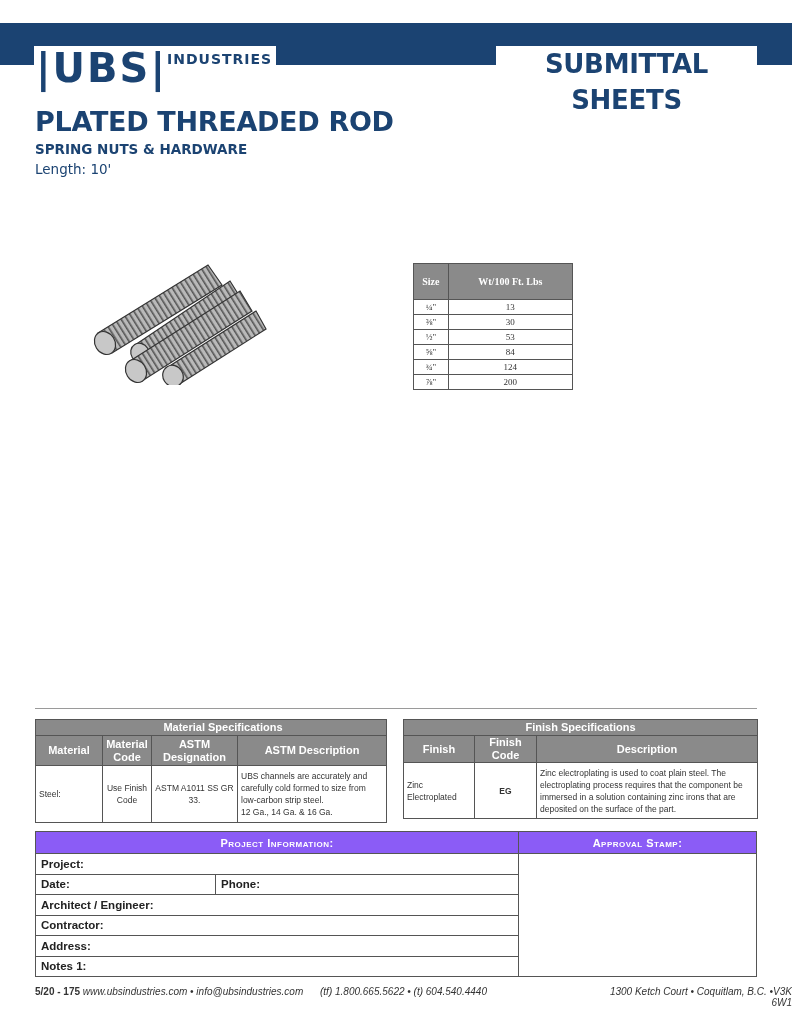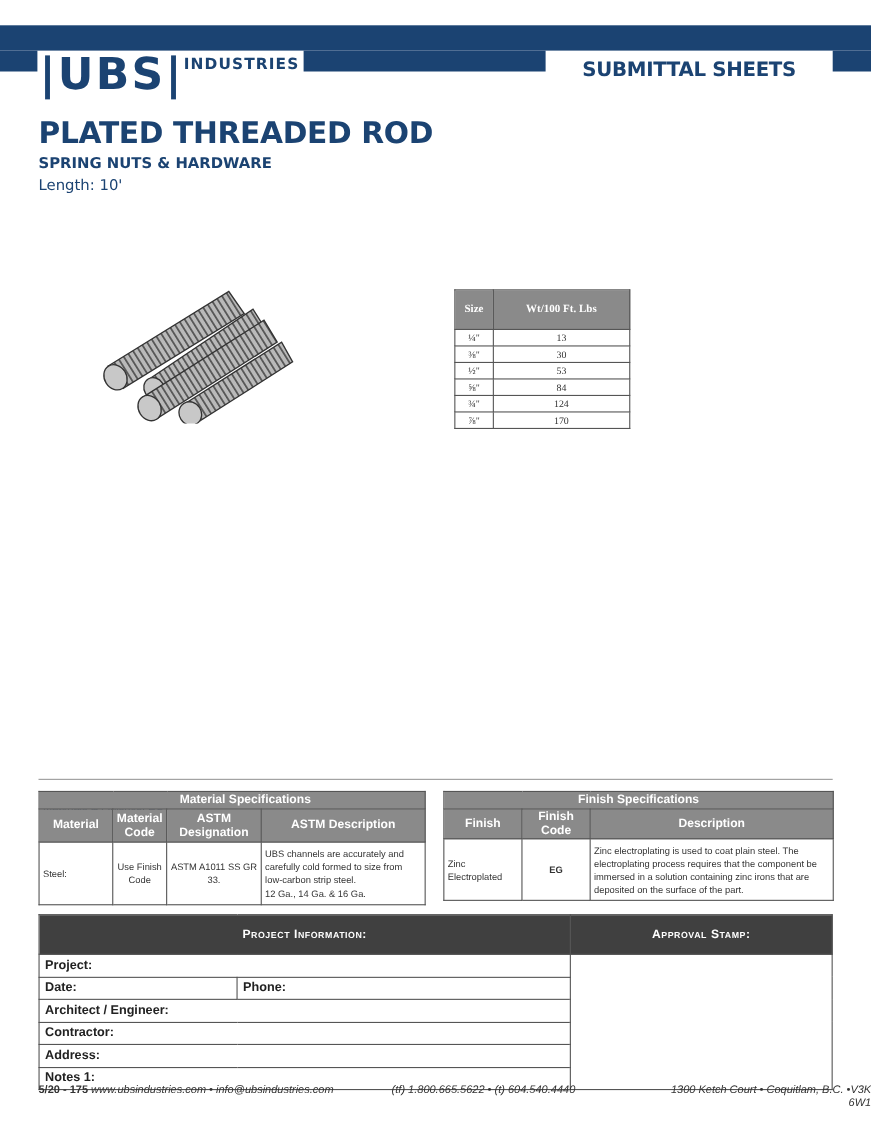--- a/index.html
+++ b/index.html
@@ -4,38 +4,38 @@
 <style>
   * { box-sizing: border-box; margin: 0; padding: 0; }
   body { width: 792px; height: 1024px; background: #ffffff; position: relative; overflow: hidden; font-family: "Liberation Sans", sans-serif; color: #222; }
   .banner-top { position: absolute; left: 0; top: 23px; width: 792px; height: 23px; background: #1b4372; }
   .banner-left { position: absolute; left: 0; top: 46px; width: 34px; height: 19px; background: #1b4372; }
   .banner-mid { position: absolute; left: 276px; top: 46px; width: 220px; height: 19px; background: #1b4372; }
   .banner-right { position: absolute; left: 757px; top: 46px; width: 35px; height: 19px; background: #1b4372; }
   .logo-box { position: absolute; left: 34px; top: 46px; width: 242px; height: 48px; }
   .logo-ubs { position: absolute; left: 36px; top: 44px; font-family: "DejaVu Sans", sans-serif; font-weight: bold; font-size: 40px; color: #1b4372; letter-spacing: 2px; line-height: 48px; }
   .logo-industries { position: absolute; left: 167px; top: 51px; font-family: "DejaVu Sans", sans-serif; font-weight: bold; font-size: 14px; color: #1b4372; letter-spacing: 1px; }
-  .submittal { position: absolute; left: 496px; top: 46px; width: 261px; height: 34px; text-align: center; font-family: "DejaVu Sans", sans-serif; font-weight: bold; font-size: 18px; color: #1b4372; line-height: 36px; letter-spacing: -0.3px; }
+  .submittal { position: absolute; left: 496px; top: 46px; width: 261px; height: 34px; text-align: center; font-family: "DejaVu Sans", sans-serif; font-weight: bold; font-size: 26px; color: #1b4372; line-height: 36px; letter-spacing: -0.3px; }
   .title { position: absolute; left: 35px; top: 106px; font-family: "DejaVu Sans", sans-serif; font-weight: bold; font-size: 27px; color: #1b4372; letter-spacing: -0.3px; }
   .subtitle { position: absolute; left: 35px; top: 141px; font-family: "DejaVu Sans", sans-serif; font-weight: bold; font-size: 13.5px; color: #1b4372; }
   .length { position: absolute; left: 35px; top: 161px; font-family: "DejaVu Sans", sans-serif; font-size: 13.5px; color: #1b4372; }
   .rod-img { position: absolute; left: 80px; top: 255px; width: 195px; height: 130px; }
   table { border-collapse: collapse; }
   .wt-table { position: absolute; left: 413px; top: 263px; width: 160px; font-family: Liberation Serif, serif; }
   .wt-table th { background: #8a8a8a; color: #fff; font-size: 10px; font-weight: bold; border: 1px solid #555; height: 36px; line-height: 16px; }
   .wt-table td { font-size: 9px; text-align: center; border: 1px solid #555; height: 15px; color: #333; }
   .mf-label { position: absolute; left: 39px; top: 728px; font-size: 10px; color: #2c4f7c; font-family: "Liberation Sans", sans-serif; }
   .mf-rule { position: absolute; left: 35px; top: 708px; width: 722px; height: 1px; background: #9a9a9a; }
   .spec-table { position: absolute; width: 352px; }
   .spec-table th { background: #8a8a8a; color: #fff; font-weight: bold; border: 1px solid #555; font-size: 11px; line-height: 13px; }
   .spec-table td { border: 1px solid #555; font-size: 8.5px; color: #333; line-height: 12px; padding: 2px 3px; }
   .mat-table { left: 35px; top: 719px; }
   .fin-table { left: 403px; top: 719px; width: 355px; }
   .proj-table { position: absolute; left: 35px; top: 831px; width: 722px; }
-  .proj-table th { background: #404040; color: #fff; font-size: 11px; font-weight: bold; border: 1px solid #555; height: 36px; font-variant: small-caps; letter-spacing: 0.5px; }
+  .proj-table th { background: #8b5cf6; color: #fff; font-size: 11px; font-weight: bold; border: 1px solid #555; height: 22px; font-variant: small-caps; letter-spacing: 0.5px; }
   .proj-table td { border: 1px solid #555; font-size: 11.5px; font-weight: bold; color: #222; height: 20.5px; padding: 0 5px; }
   .footer { position: absolute; top: 986px; font-size: 10px; color: #333; font-style: italic; text-align: right; }
   .footer b { font-style: normal; }
 </style>
 </head>
 <body>
 
 <div class="banner-top"></div>
 <div class="banner-left"></div>
 <div class="banner-mid"></div>
@@ -94,21 +94,21 @@
     <tr>
         <td>⅝"</td>
         <td>84</td>
       </tr>
     <tr>
         <td>¾"</td>
         <td>124</td>
       </tr>
     <tr>
         <td>⅞"</td>
-        <td>170</td>
+        <td>200</td>
       </tr>
   </tbody>
 </table>
 
 <div class="mf-label">Materials &amp; Finishes: EG</div>
 <div class="mf-rule"></div>
 
 <table class="spec-table mat-table">
   <tbody>
       <tr>
@@ -176,14 +176,14 @@
   <tr>
         <td colspan="2">Notes 1:</td>
       </tr>
 </tbody>
   </table>
 
 <div class="footer" style="left:35px;">
   <b>5/20 - 175</b>
   <span>www.ubsindustries.com • info@ubsindustries.com</span>
 </div>
-<div class="footer" style="left:356px;">(tf) 1.800.665.5622  • (t) 604.540.4440</div>
+<div class="footer" style="left:320px;">(tf) 1.800.665.5622  • (t) 604.540.4440</div>
 <div class="footer" style="left:549px;margin-left:40px;">1300 Ketch Court • Coquitlam, B.C. •V3K 6W1</div>
 
 </body></html>

